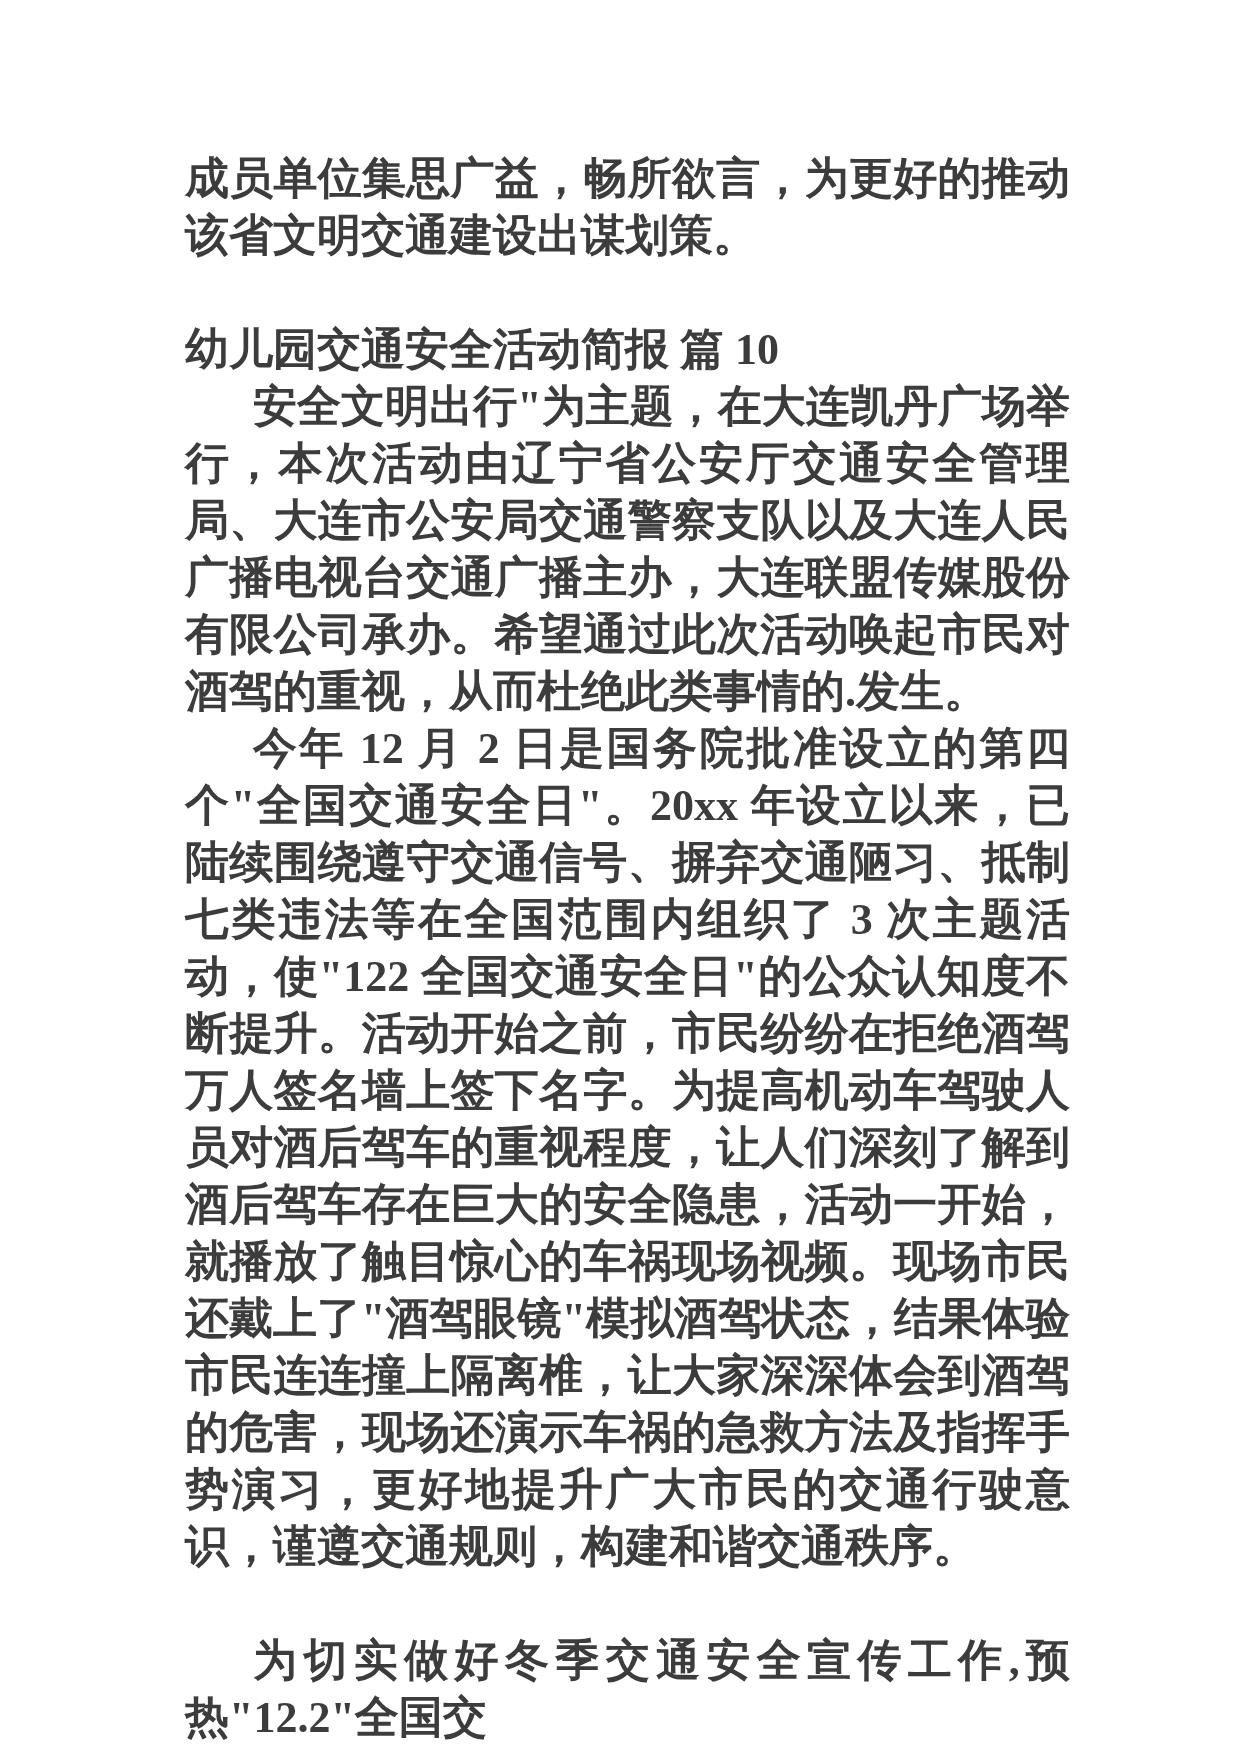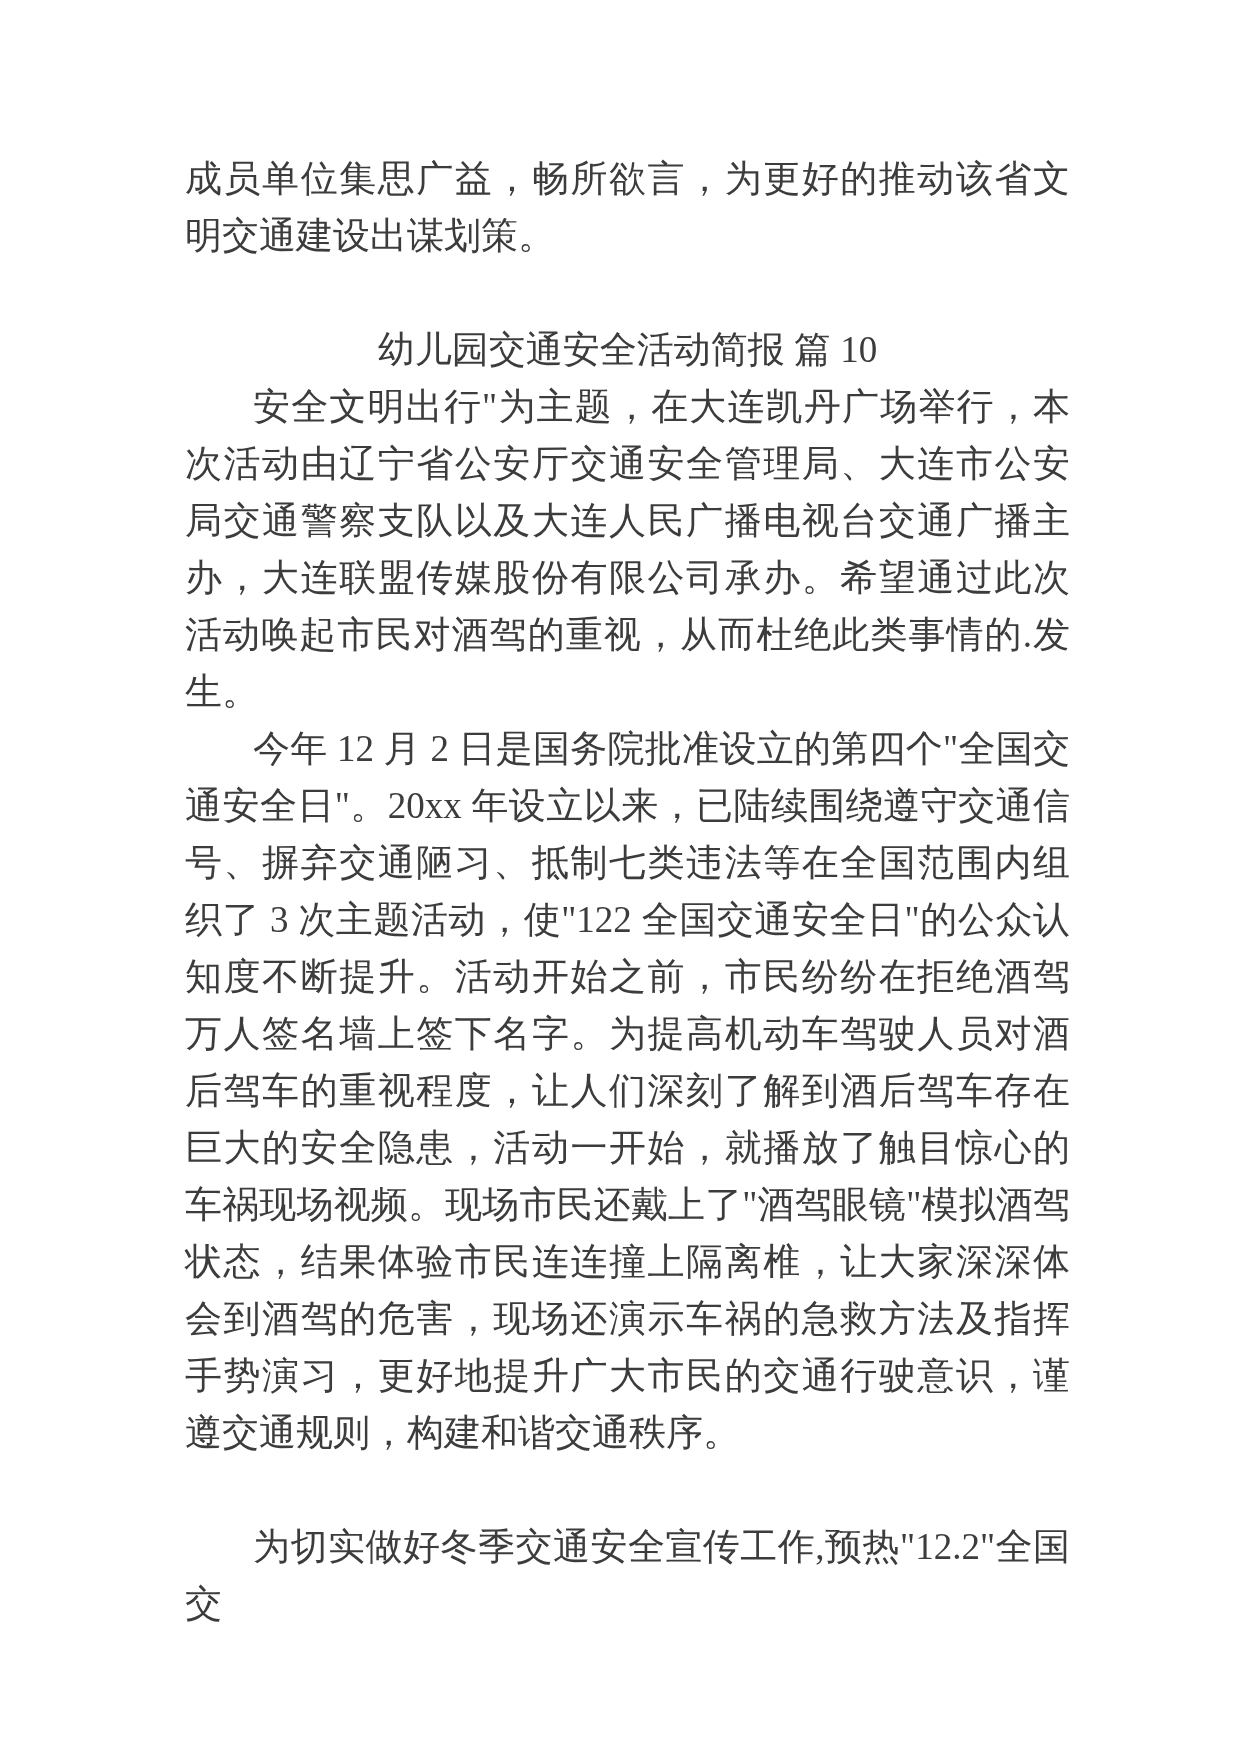--- a/index.html
+++ b/index.html
@@ -9,29 +9,29 @@
     width: 1241px;
     height: 1754px;
     background: #ffffff;
     overflow: hidden;
   }
   .doc {
     position: absolute;
     top: 0; left: 0; right: 0; bottom: 0;
     padding: 150px 171px 56px 185px;
     font-family: "Liberation Serif", "DejaVu Serif", serif;
-    font-size: 37px;
+    font-size: 44px;
     line-height: 57px;
     color: #3c3c3c;
     text-align: justify;
-    font-weight: 400;
+    font-weight: 700;
   }
   .block-paragraph { text-indent: 68px; }
   .block-paragraph.no-indent { text-indent: 0; }
-  .block-heading { text-indent: 0; text-align: center; }
+  .block-heading { text-indent: 0; text-align: left; }
   .block-spacer { height: 57px; }
 </style>
 </head>
 <body>
 
 <div class="page">
   <div class="doc">
       <div class="block-paragraph no-indent">成员单位集思广益，畅所欲言，为更好的推动该省文明交通建设出谋划策。</div>
       <div class="block-spacer"></div>
       <div class="block-heading">幼儿园交通安全活动简报 篇 10</div>

